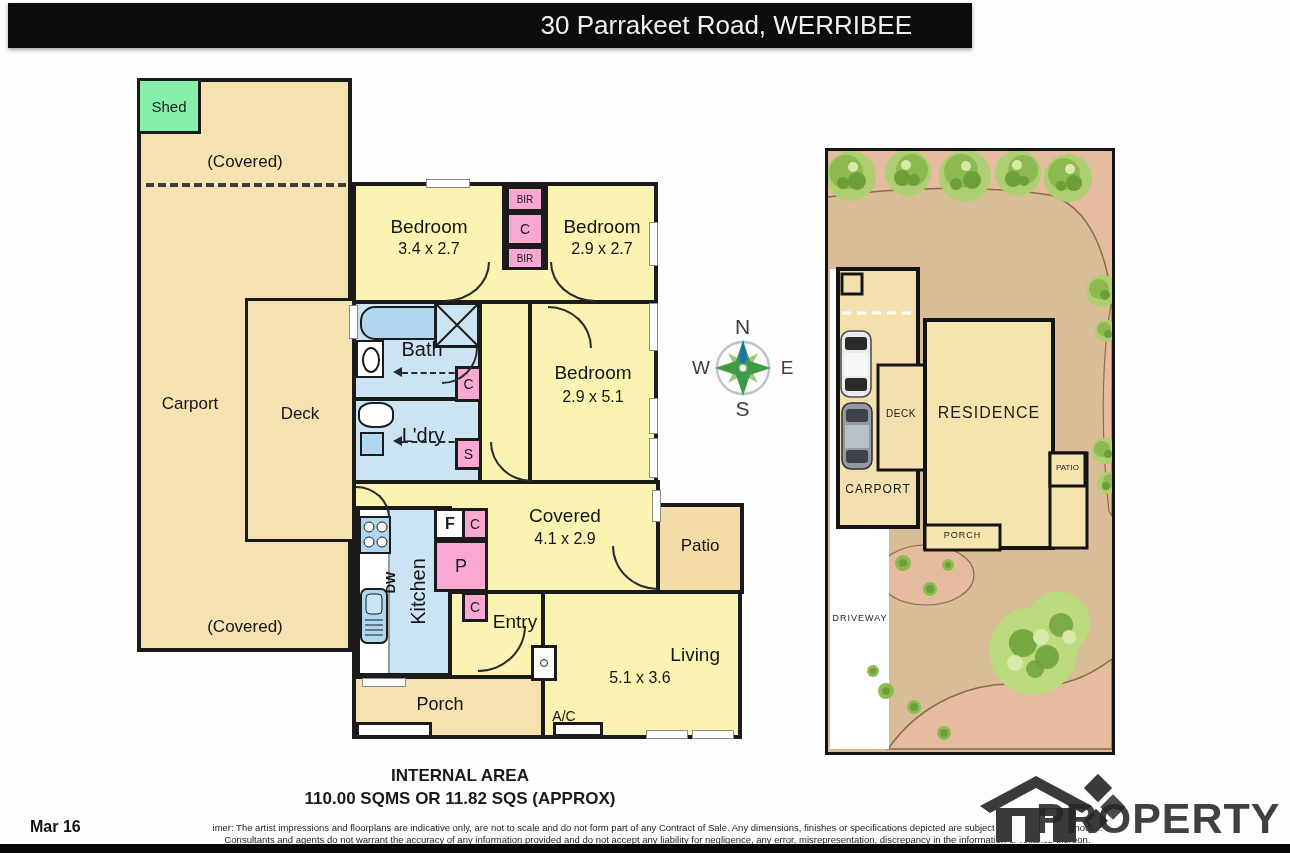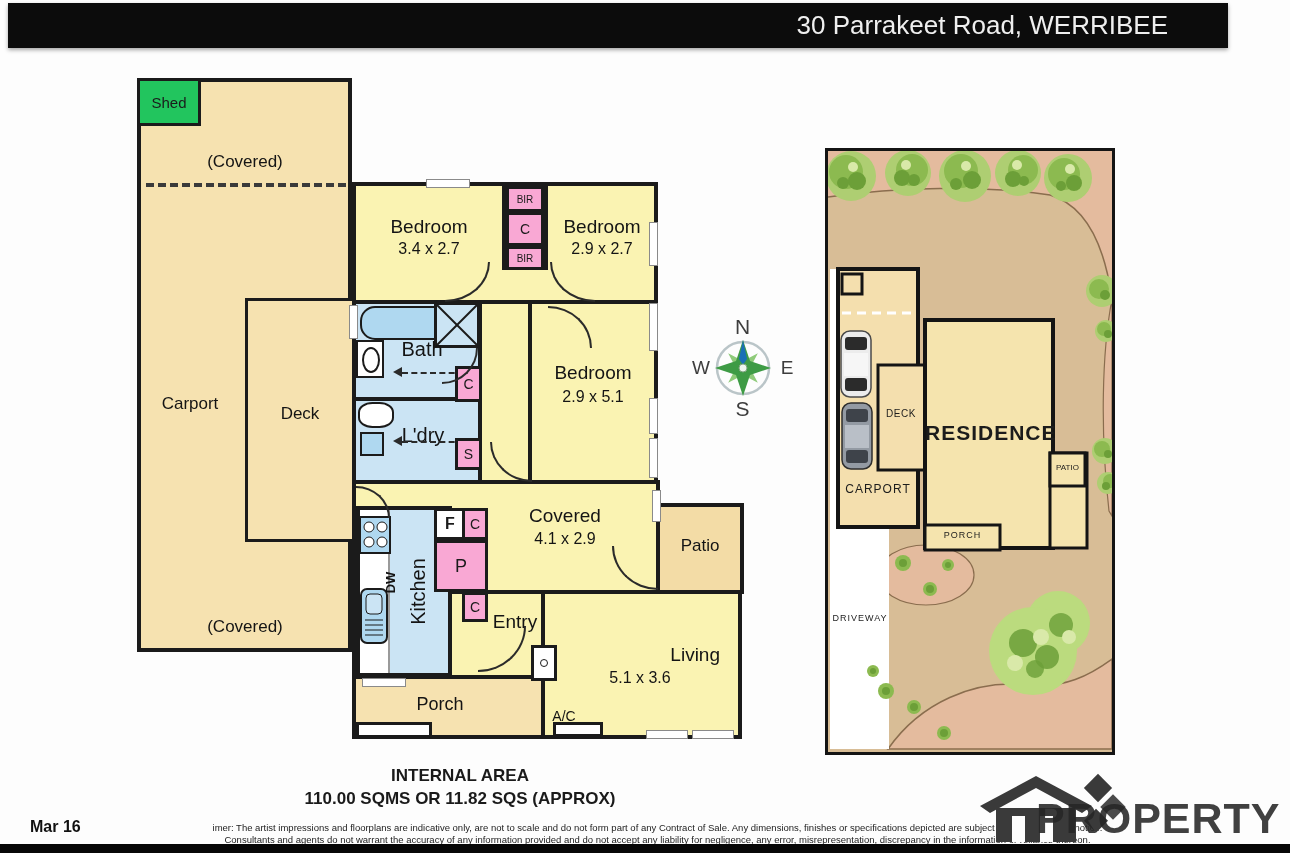--- a/index.html
+++ b/index.html
@@ -20,38 +20,38 @@
   .rm{font-size:19px;}
   .wall{position:absolute;background:#1b1b1b;}
   .win{position:absolute;box-sizing:border-box;background:#fff;border:1.5px solid #8a8a8a;}
   .arc{position:absolute;box-sizing:border-box;}
   .arc.bl{background:transparent;border-left:2px solid #2a2a2a;border-bottom:2px solid #2a2a2a;border-radius:0 0 0 100%;}
   .arc.br{background:transparent;border-right:2px solid #2a2a2a;border-bottom:2px solid #2a2a2a;border-radius:0 0 100% 0;}
   .arc.tr{background:transparent;border-right:2px solid #2a2a2a;border-top:2px solid #2a2a2a;border-radius:0 100% 0 0;}
   .dash{position:absolute;border-top:2px dashed #2a2a2a;}
   .tri{position:absolute;width:0;height:0;border-top:5px solid transparent;border-bottom:5px solid transparent;border-right:9px solid #2a2a2a;}
   .vtxt{position:absolute;transform:rotate(-90deg);transform-origin:center;white-space:nowrap;color:#141414;}
-  #header{position:absolute;left:8px;top:3px;width:1220px;height:45px;background:#0c0c0c;
+  #header{position:absolute;left:8px;top:3px;width:964px;height:45px;background:#0c0c0c;
           color:#efefef;font-size:26px;line-height:45px;text-align:right;padding-right:60px;
           box-sizing:border-box;box-shadow:0 2px 4px rgba(0,0,0,.35);}
   #siteplan{position:absolute;left:825px;top:148px;width:290px;height:607px;box-sizing:border-box;
             border:3px solid #141414;background:#D8BD96;}
   .slbl{position:absolute;color:#1c1c1c;text-align:center;font-weight:bold;}
   #botbar{position:absolute;left:0;top:844px;width:1290px;height:9px;background:#070707;}
   .foot{color:#1a1a1a;}
 </style>
 </head>
 <body>
 
 <div id="canvas">
 
   <div id="header">30 Parrakeet Road, WERRIBEE</div>
 
   <div class="room cr" style="left:137px;top:78px;width:215px;height:574px;"></div>
-  <div class="wh" style="left:137px;top:78px;width:64px;height:48px;background:#22c55e;font-weight:normal;font-size:15px;">
+  <div class="wh" style="left:137px;top:78px;width:64px;height:56px;background:#86efac;font-weight:normal;font-size:15px;">
     <span>Shed</span>
   </div>
   <div class="lbl" style="left:140px;top:152px;width:210px;font-size:17px;">(Covered)</div>
   <div class="dash" style="left:146px;top:183px;width:200px;border-top:4px dashed #3a3a3a;"></div>
   <div class="lbl" style="left:142px;top:394px;width:96px;font-size:17px;">Carport</div>
   <div class="lbl" style="left:140px;top:617px;width:210px;font-size:17px;">(Covered)</div>
 
   <div class="room cr b3" style="left:245px;top:298px;width:110px;height:244px;"></div>
   <div class="lbl" style="left:250px;top:404px;width:100px;font-size:17px;">Deck</div>
 
@@ -325,21 +325,21 @@
       <g transform="translate(116,582)">
           <circle r="7" fill="#8CBA50"></circle>
           <circle r="4" fill="#6C9F38"></circle>
         </g>
       <g transform="translate(45,520)">
           <circle r="6" fill="#8CBA50"></circle>
           <circle r="3" fill="#6C9F38"></circle>
         </g>
     </svg>
     
-    <div class="slbl" style="left:97px;top:270px;width:128px;font-size:21px;letter-spacing:1px;font-weight:bold;">RESIDENCE</div>
+    <div class="slbl" style="left:97px;top:253px;width:128px;font-size:16px;letter-spacing:1px;font-weight:normal;">RESIDENCE</div>
     <div class="slbl" style="left:48px;top:257px;width:50px;font-size:10px;font-weight:normal;letter-spacing:.5px;">DECK</div>
     <div class="slbl" style="left:10px;top:331px;width:80px;font-size:12px;font-weight:normal;letter-spacing:1px;">CARPORT</div>
     <div class="slbl" style="left:97px;top:379px;width:75px;font-size:9px;font-weight:normal;letter-spacing:1px;">PORCH</div>
     <div class="slbl" style="left:222px;top:312px;width:35px;font-size:8px;font-weight:normal;">PATIO</div>
     <div class="slbl" style="left:1px;top:462px;width:62px;font-size:9px;font-weight:normal;letter-spacing:1px;">DRIVEWAY</div>
   </div>
 
   <div class="lbl foot" style="left:180px;top:766px;width:560px;font-size:17px;font-weight:bold;">INTERNAL AREA</div>
   <div class="lbl foot" style="left:180px;top:789px;width:560px;font-size:17px;font-weight:bold;">110.00 SQMS OR 11.82 SQS (APPROX)</div>
 

